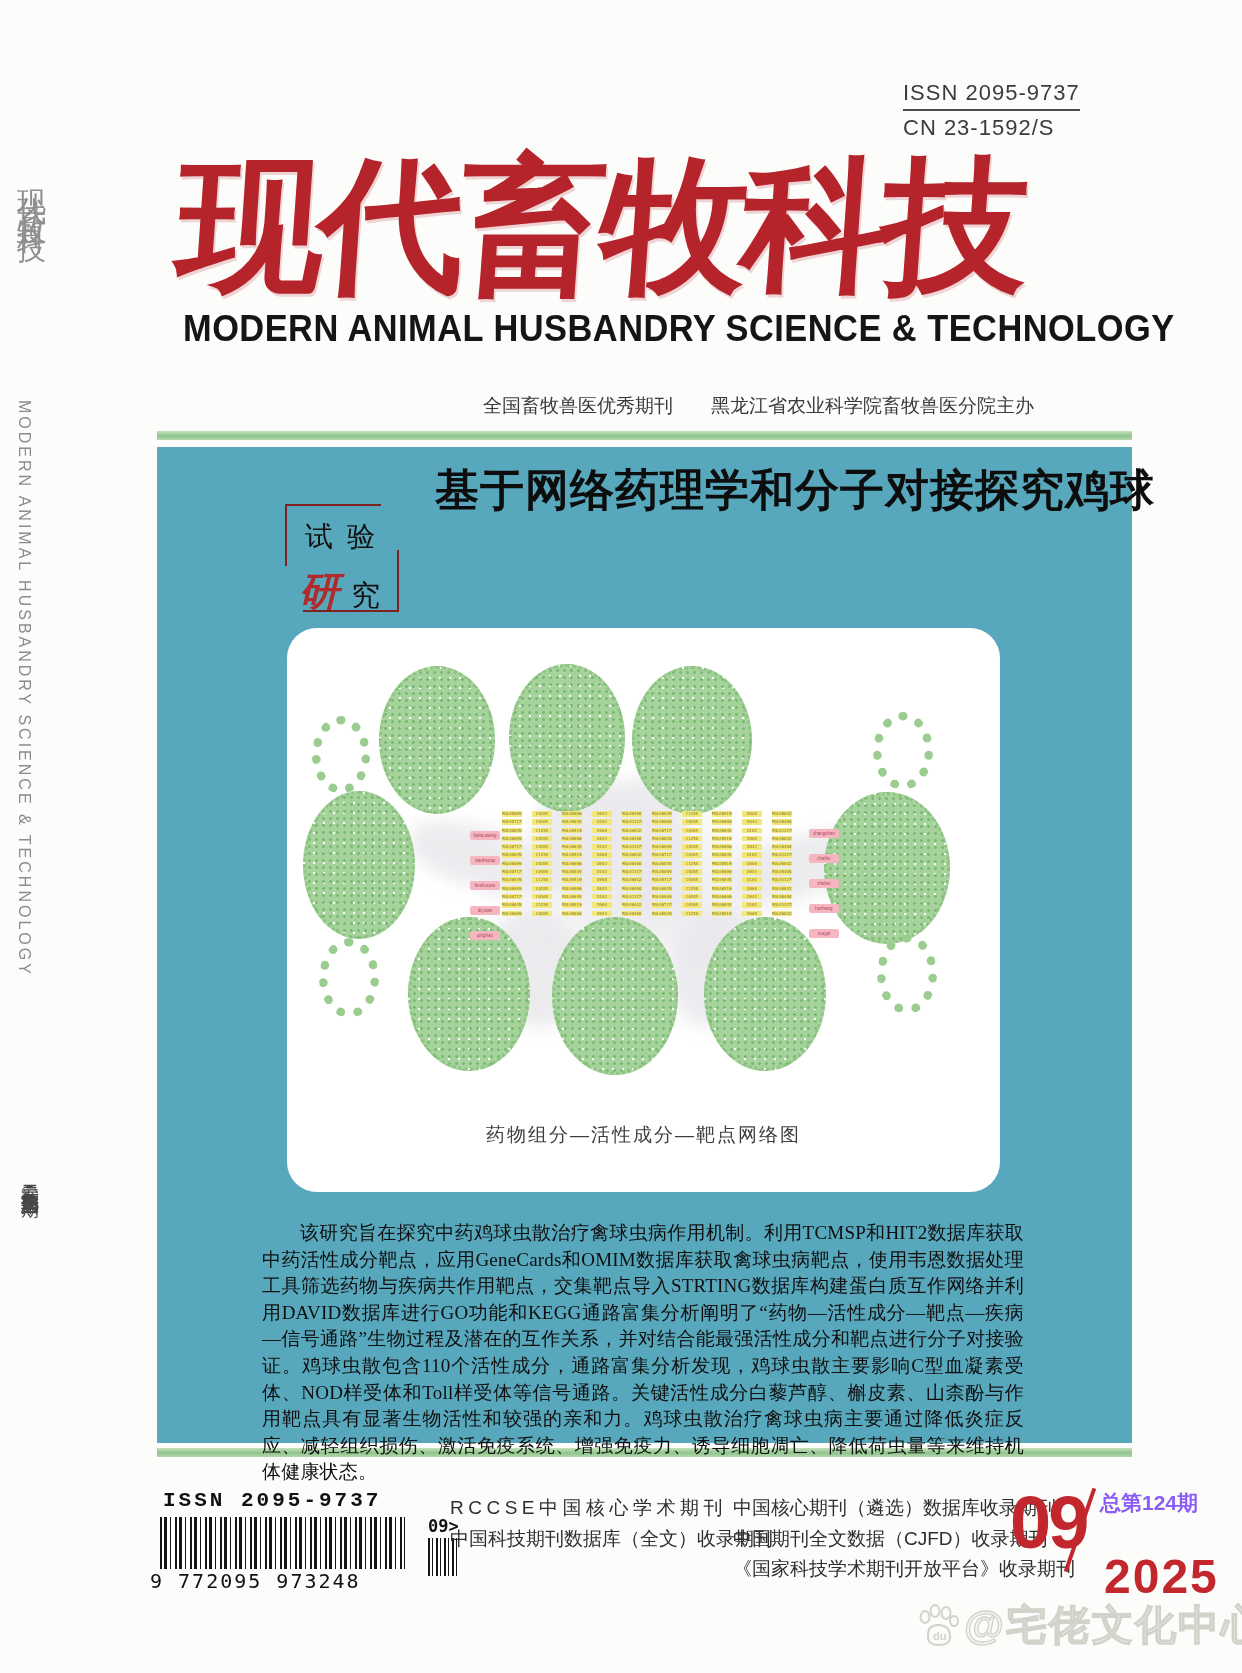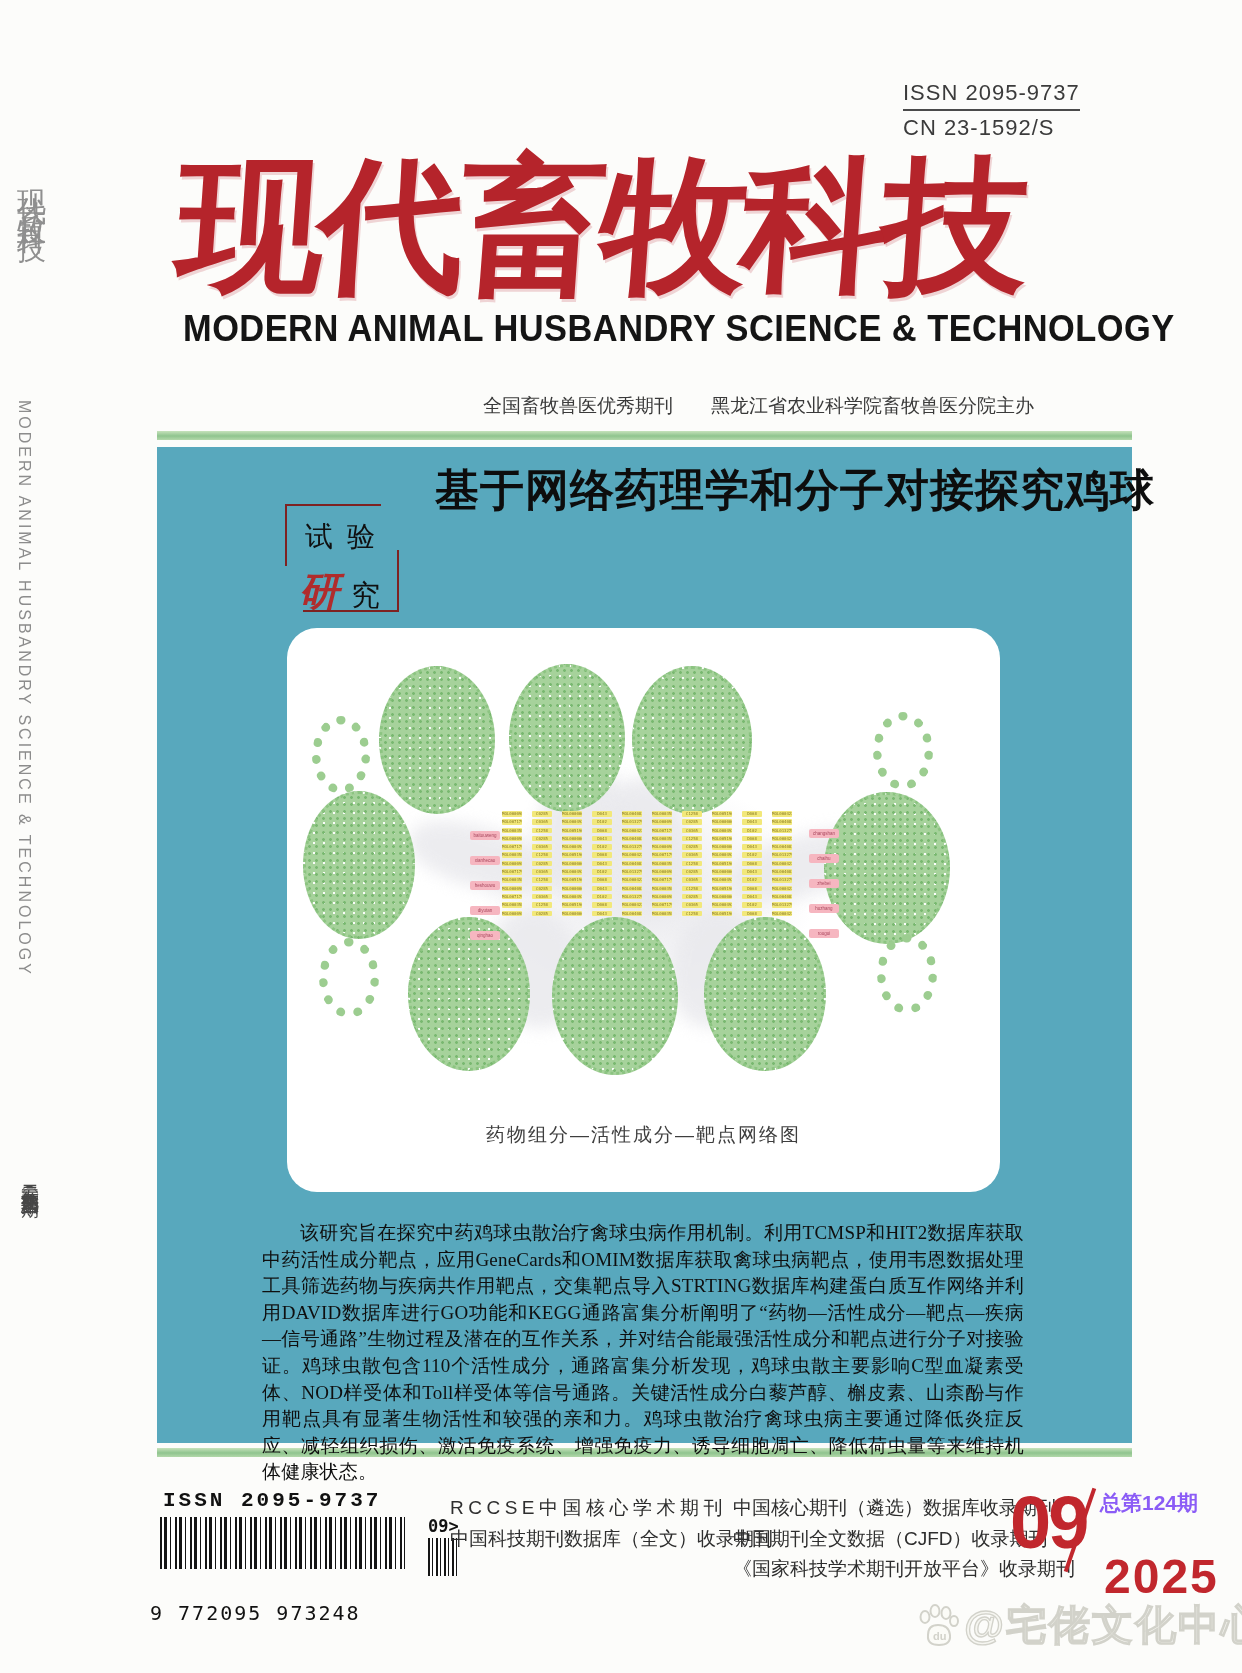--- a/index.html
+++ b/index.html
@@ -77,21 +77,21 @@
   .abstract { position:absolute; left:105px; top:773px; width:762px; font-size:19px; line-height:26.6px;
     color:#0f0f0f; text-align:justify; text-indent:2em; letter-spacing:.2px;
     font-family:"Liberation Serif",serif; }
 
   
   .barcode-issn { position:absolute; left:163px; top:1489px; font-family:"Liberation Mono",monospace;
     font-weight:700; font-size:21px; letter-spacing:3px; color:#111; }
   .barcode-bars { position:absolute; left:160px; top:1517px; width:245px; height:52px;
     background:repeating-linear-gradient(90deg,#151515 0 2px,#fff 2px 4px,#151515 4px 7px,#fff 7px 10px,#151515 10px 11px,#fff 11px 15px); }
   .barcode-digits { position:absolute; left:150px; top:1569px; font-family:"DejaVu Sans Mono",monospace;
-    font-size:20px; color:#111; letter-spacing:2px;margin-top:32px; }
+    font-size:20px; color:#111; letter-spacing:2px; }
   .barcode-addon { position:absolute; left:428px; top:1516px; width:40px; }
   .addon-text { font-size:17px; font-weight:700; font-family:"DejaVu Sans Mono",monospace; color:#111; }
   .addon-bars { width:30px; height:38px; margin-top:2px;
     background:repeating-linear-gradient(90deg,#151515 0 2px,#fff 2px 4px,#151515 4px 5px,#fff 5px 8px); }
   .index-col { position:absolute; top:1493px; font-size:19px; line-height:30.5px; color:#2e2e2e; }
   #index-col1 { left:450px; }
   #index-col2 { left:733px; }
   .ls { letter-spacing:4.5px; }
   .issue-no { position:absolute; left:1010px; top:1480px; font-size:74px; font-weight:900;
     color:#c1272d; letter-spacing:-3px; }

